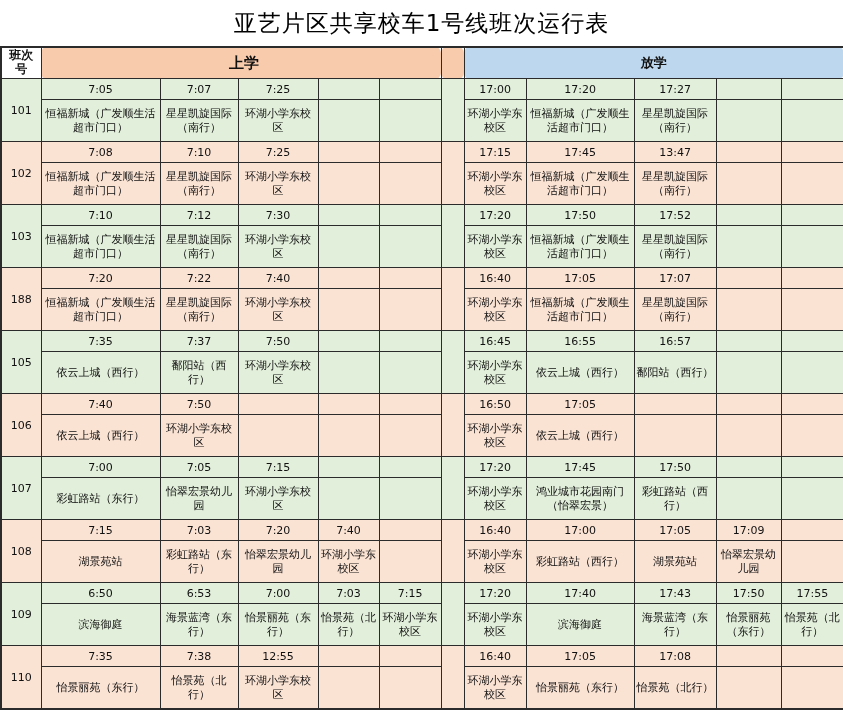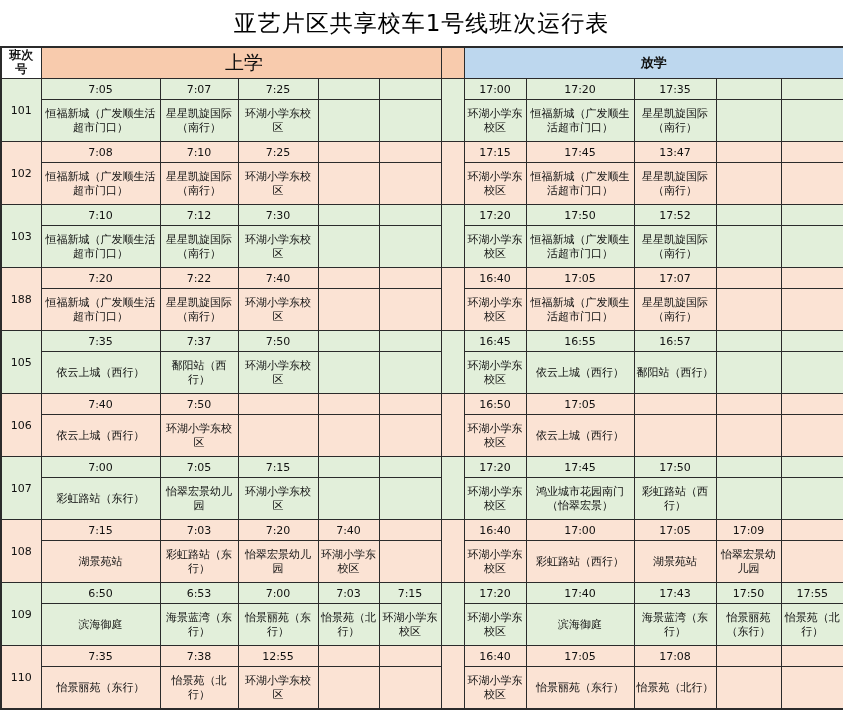--- a/index.html
+++ b/index.html
@@ -27,23 +27,23 @@
   col.c-s1{width:119px} col.c-s2{width:78px} col.c-s3{width:80px}
   col.c-s4{width:61px}  col.c-s5{width:62px}
   col.c-sep{width:23px}
   col.c-d1{width:62px}  col.c-d2{width:108px} col.c-d3{width:82px}
   col.c-d4{width:65px}  col.c-d5{width:63px}
   th,td{
     border:1px solid var(--line);
     text-align:center;vertical-align:middle;
     padding:0 2px;overflow:hidden;
   }
-  thead th{height:30px;}
+  thead th{height:30px;border-radius:6px;}
   .route-head{background:#ffffff;font-size:12px;font-weight:bold;line-height:1.15;padding:0 6px;}
-  .school-head{background:var(--orange);font-size:19px;font-weight:normal;padding-left:8px;}
+  .school-head{background:var(--orange);font-size:15px;font-weight:bold;padding-left:8px;}
   .sep-head{background:var(--orange);}
   .dismissal-head{background:var(--blue);font-size:13px;font-weight:bold;}
   tr.time-row td{height:20px;font-size:11px;}
   tr.stop-row td{height:41px;font-size:11px;line-height:1.25;}
   td.route-id{font-size:12px;}
   td.green{background:var(--green);}
   td.pink{background:var(--pink);}
 </style>
 </head>
 <body>
@@ -77,21 +77,21 @@
       <tr class="time-row">
         <td class="route-id green" rowspan="2">101</td>
         <td class="green">7:05</td>
         <td class="green">7:07</td>
         <td class="green">7:25</td>
         <td class="green"></td>
         <td class="green"></td>
         <td class="sep green" rowspan="2"></td>
         <td class="green">17:00</td>
         <td class="green">17:20</td>
-        <td class="green">17:35</td>
+        <td class="green">17:27</td>
         <td class="green"></td>
         <td class="green"></td>
       </tr>
       <tr class="stop-row">
         <td class="green">恒福新城（广发顺生活超市门口）</td>
         <td class="green">星星凯旋国际（南行）</td>
         <td class="green">环湖小学东校区</td>
         <td class="green"></td>
         <td class="green"></td>
         <td class="green">环湖小学东校区</td>

